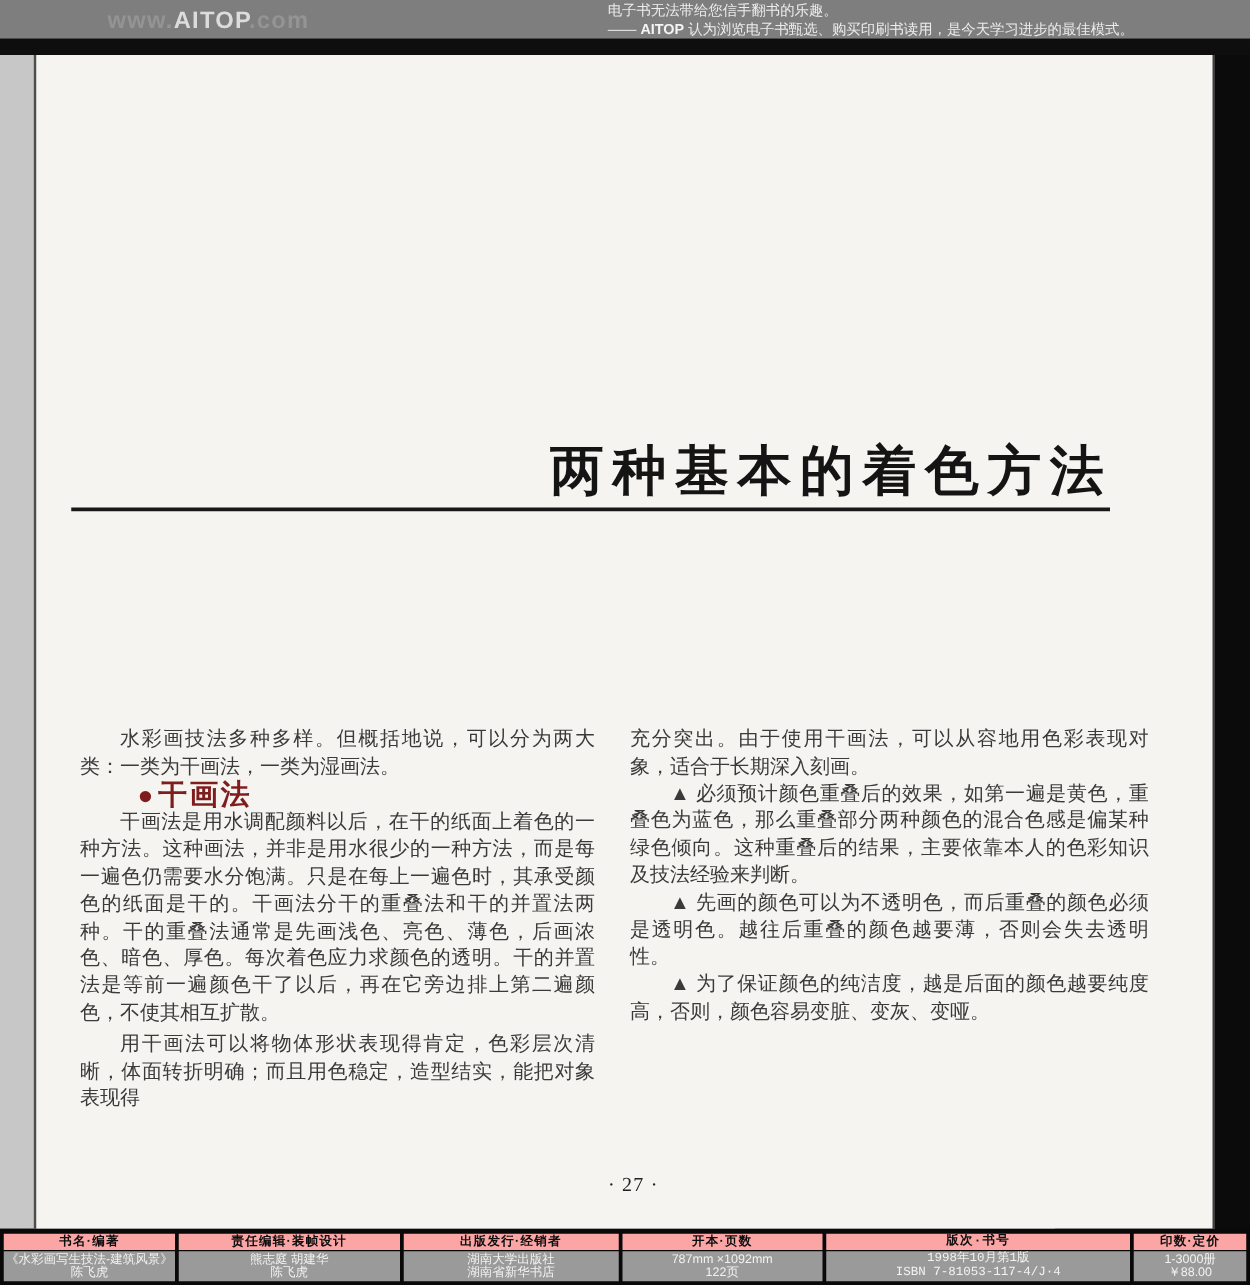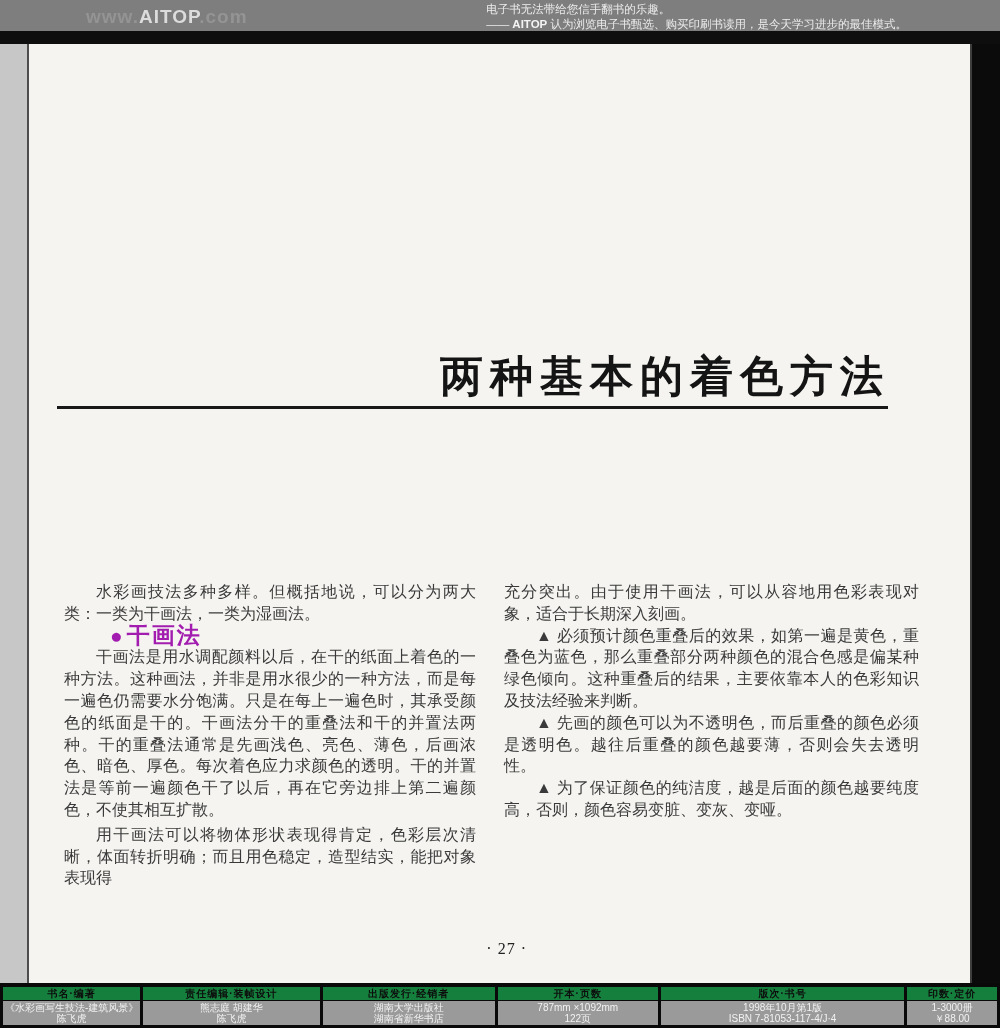--- a/index.html
+++ b/index.html
@@ -52,40 +52,40 @@
     text-align:justify;
   }
   .col-left{left:35px;}
   .col-right{left:475px;width:415px;}
   .bodytext p{margin:0;text-indent:2em;}
   .bodytext p.noindent{text-indent:0;}
   .bodytext p.p3{margin-top:3px;}
   .sec-heading{
     margin:31px 0 5px 31px;
     font-family:"Liberation Sans","DejaVu Sans",sans-serif;
-    font-size:23px;font-weight:bold;color:#a21caf;letter-spacing:2px;
+    font-size:23px;font-weight:bold;color:#7f1d1d;letter-spacing:2px;
     text-indent:0;white-space:nowrap;
   }
   .sec-heading .dot{font-size:21px;margin-right:2px;}
   .page-number{
     position:absolute;left:418px;top:896px;width:80px;text-align:right;
     font-family:"Liberation Serif","DejaVu Serif",serif;
     font-size:16px;color:#222;letter-spacing:1px;white-space:nowrap;
   }
   
   .colophon{
     position:absolute;left:0;top:983px;width:1000px;height:45px;
     background:#090909;box-sizing:border-box;padding:4px 3px 0 3px;
   }
   .ftable{display:flex;gap:3px;}
   .fcell{display:flex;flex-direction:column;}
   .w1{width:142px;} .w2{width:183px;} .w3{width:178px;}
-  .w4{width:166px;} .w5{width:252px;} .w6{width:93px;}
+  .w4{width:166px;} .w5{width:252px;font-family:Liberation Mono, monospace;} .w6{width:93px;}
   .fhead{
-    height:13px;line-height:13px;background:#15803d;color:#0d0d0d;
+    height:13px;line-height:13px;background:#fca5a5;color:#0d0d0d;
     font-size:10px;font-weight:bold;text-align:center;letter-spacing:1px;
     margin-bottom:1px;white-space:nowrap;overflow:hidden;
   }
   .fbody{
     height:23px;background:#9a9a9a;color:#f2f2f2;
     font-size:10px;line-height:11px;text-align:center;padding-top:1px;
     white-space:nowrap;overflow:hidden;
   }
 </style>
 </head>

